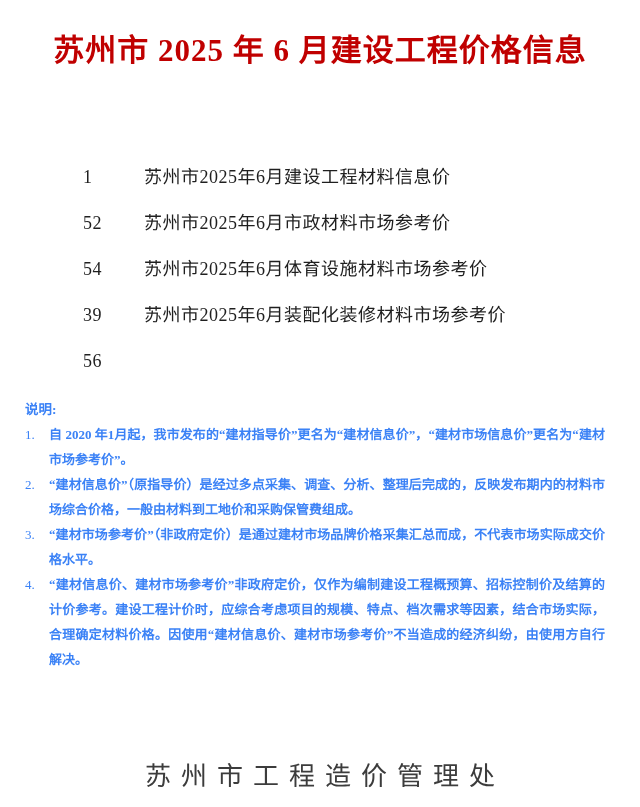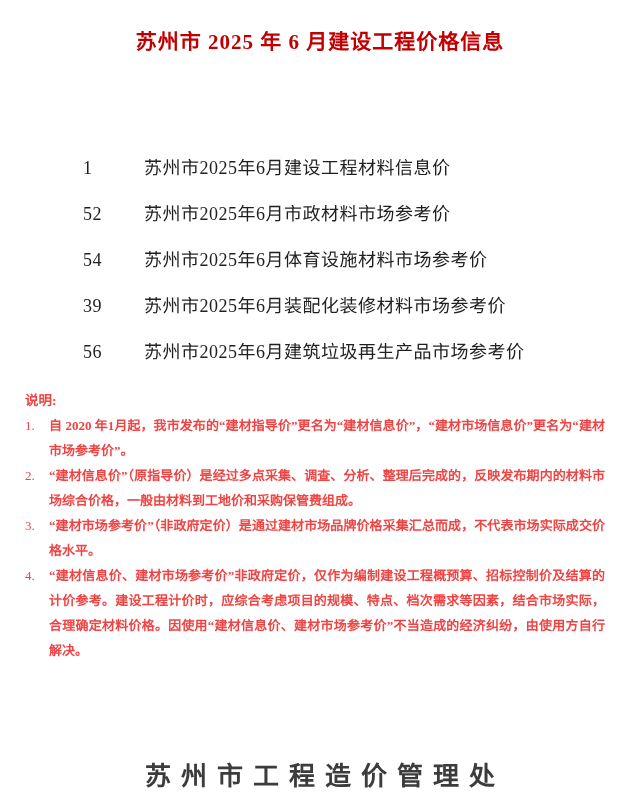--- a/index.html
+++ b/index.html
@@ -13,24 +13,24 @@
     height: 807px;
     margin: 0 auto;
     background: #ffffff;
     box-sizing: border-box;
     overflow: hidden;
     font-family: "Liberation Serif", "DejaVu Serif", serif;
     color: #1f1f1f;
   }
   
   .doc-title {
-    margin: 8px;
-    padding-top: 13px;
+    margin: 0;
+    padding-top: 30px;
     text-align: center;
-    font-size: 21px;
+    font-size: 31px;
     line-height: 42px;
     font-weight: bold;
     letter-spacing: 1px;
     color: #c00000; 
     white-space: nowrap;
   }
   
   .toc {
     margin-top: 95px;
     margin-left: 83px;
@@ -50,21 +50,21 @@
     flex-shrink: 0;
   }
   .toc-label {
     white-space: nowrap;
   }
   
   .notes {
     margin: 16px 35px 0 25px;
     font-size: 13px;
     line-height: 25px;
-    color: #ef4444;
+    color: #3b82f6;
   }
   .notes-heading {
     font-weight: bold;
     font-size: 13.5px;
     line-height: 25px;
   }
   .note-item {
     display: flex;
     align-items: flex-start;
   }
@@ -83,21 +83,21 @@
     position: absolute;
     left: 0;
     right: 0;
     bottom: 14px;
     text-align: center;
     font-size: 26px;
     line-height: 32px;
     letter-spacing: 10px;
     padding-left: 10px; 
     color: #3c3c3c;
-    font-weight: bold;
+    font-weight: normal;
     white-space: nowrap;
   }
 </style>
 </head>
 <body>
 
 <div class="page">
 
   <h1 class="doc-title">苏州市 2025 年 6 月建设工程价格信息</h1>
 
@@ -120,21 +120,20 @@
       <span class="toc-label">苏州市2025年6月体育设施材料市场参考价</span>
     </div>
 
     <div class="toc-row">
       <span class="toc-page">39</span>
       <span class="toc-label">苏州市2025年6月装配化装修材料市场参考价</span>
     </div>
 
     <div class="toc-row">
       <span class="toc-page">56</span>
-      <span class="toc-label">苏州市2025年6月建筑垃圾再生产品市场参考价</span>
     </div>
 
   </div>
 
   <div class="notes">
 
     <div class="notes-heading">说明:</div>
 
     <div class="note-item">
       <span class="note-num">1.</span>

